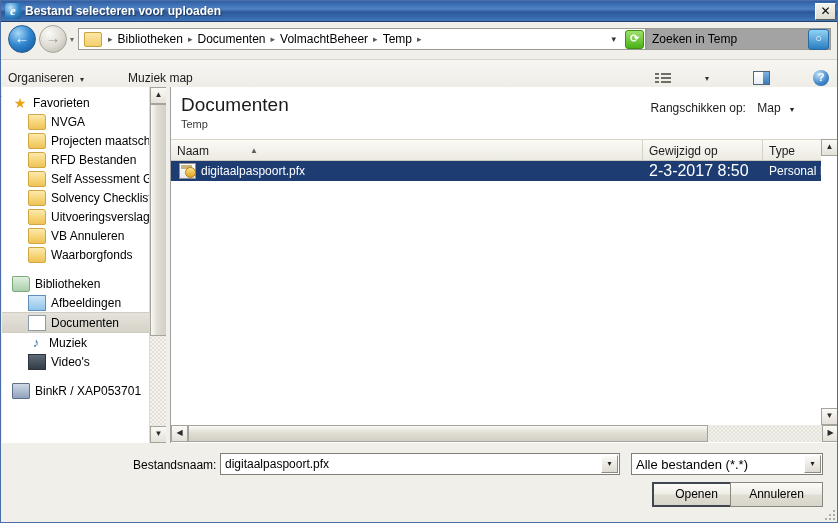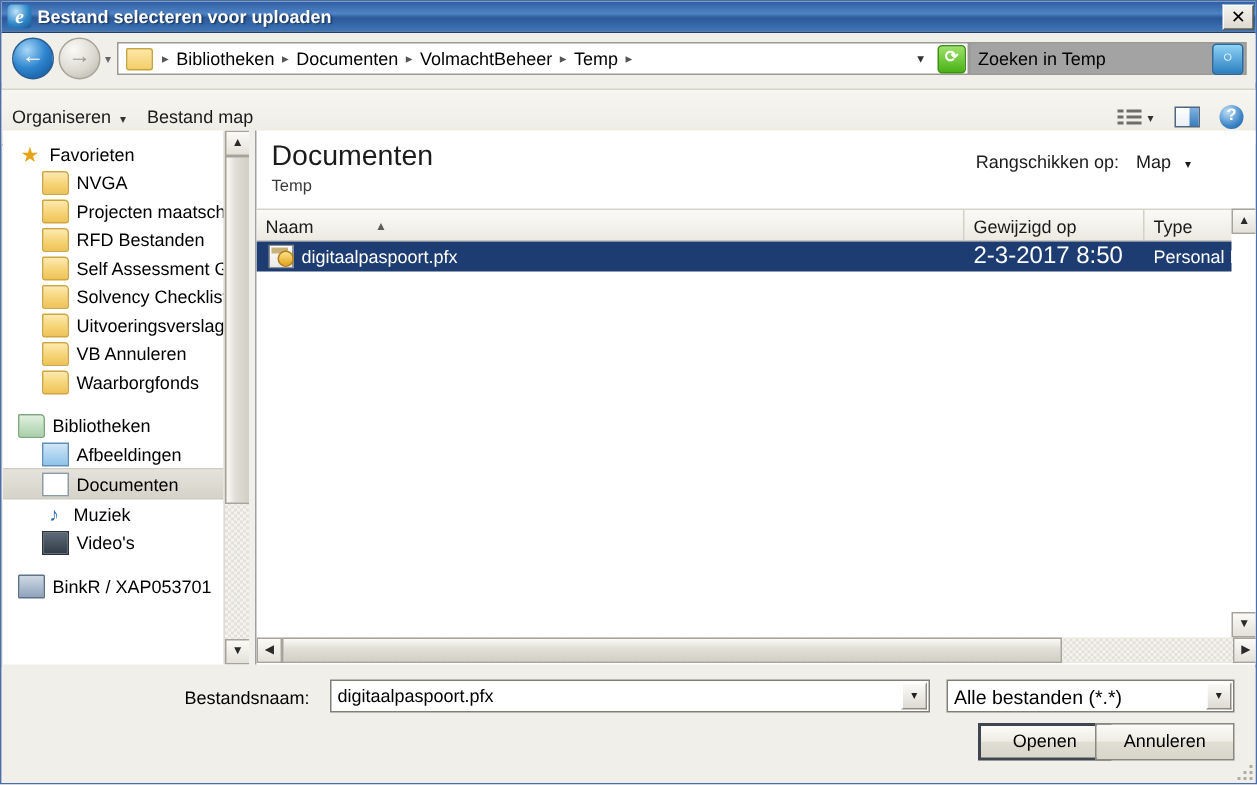--- a/index.html
+++ b/index.html
@@ -209,20 +209,21 @@
   .cmdbar {
     position: absolute;
     left: 0; top: 58px;
     width: 838px; height: 38px;
     background: linear-gradient(to bottom, #f7f6f2 0%, #eceae2 100%);
     border-top: 1px solid #d6d3c8;
     border-bottom: 1px solid #c3c0b4;
     display: flex;
     align-items: center;
     box-sizing: border-box;
+    gap: 30px;
   }
   .cmd-item {
     padding: 3px 7px;
     font-size: 12px;
     color: #1b1b1b;
     white-space: nowrap;
     cursor: default;
   }
   .cmd-item .caret { font-size: 8px; margin-left: 6px; color: #333; }
   .cmd-spacer { flex: 1 1 auto; }
@@ -562,21 +563,21 @@
   
   .bottom {
     position: absolute;
     left: 0; top: 444px;
     width: 838px; height: 78px;
     background: #f0efe9;
     box-sizing: border-box;
   }
   .fn-label {
     position: absolute;
-    left: 122px; top: 457px;
+    left: 132px; top: 457px;
     font-size: 12px;
     color: #000;
     white-space: nowrap;
   }
   .fn-combo {
     position: absolute;
     left: 219px; top: 452px;
     width: 400px; height: 22px;
     background: #ffffff;
     border: 1px solid #7f7f76;
@@ -694,21 +695,21 @@
     <div class="searchbox">
       <input type="text" value="Zoeken in Temp" style="">
       <span class="search-icon">○</span>
     </div>
   </div>
 
   <div class="cmdbar">
     <div class="cmd-item">
       <span>Organiseren</span><span class="caret">▾</span>
     </div>
-    <div class="cmd-item">Bestand map</div>
+    <div class="cmd-item">Muziek map</div>
     <div class="cmd-spacer"></div>
     <div class="view-icon">
       <i class="l" style="top:2px"></i>
         <i class="r" style="top:2px"></i>
       <i class="l" style="top:6px"></i>
         <i class="r" style="top:6px"></i>
       <i class="l" style="top:10px"></i>
         <i class="r" style="top:10px"></i>
     </div>
     <span class="view-caret">▾</span>

